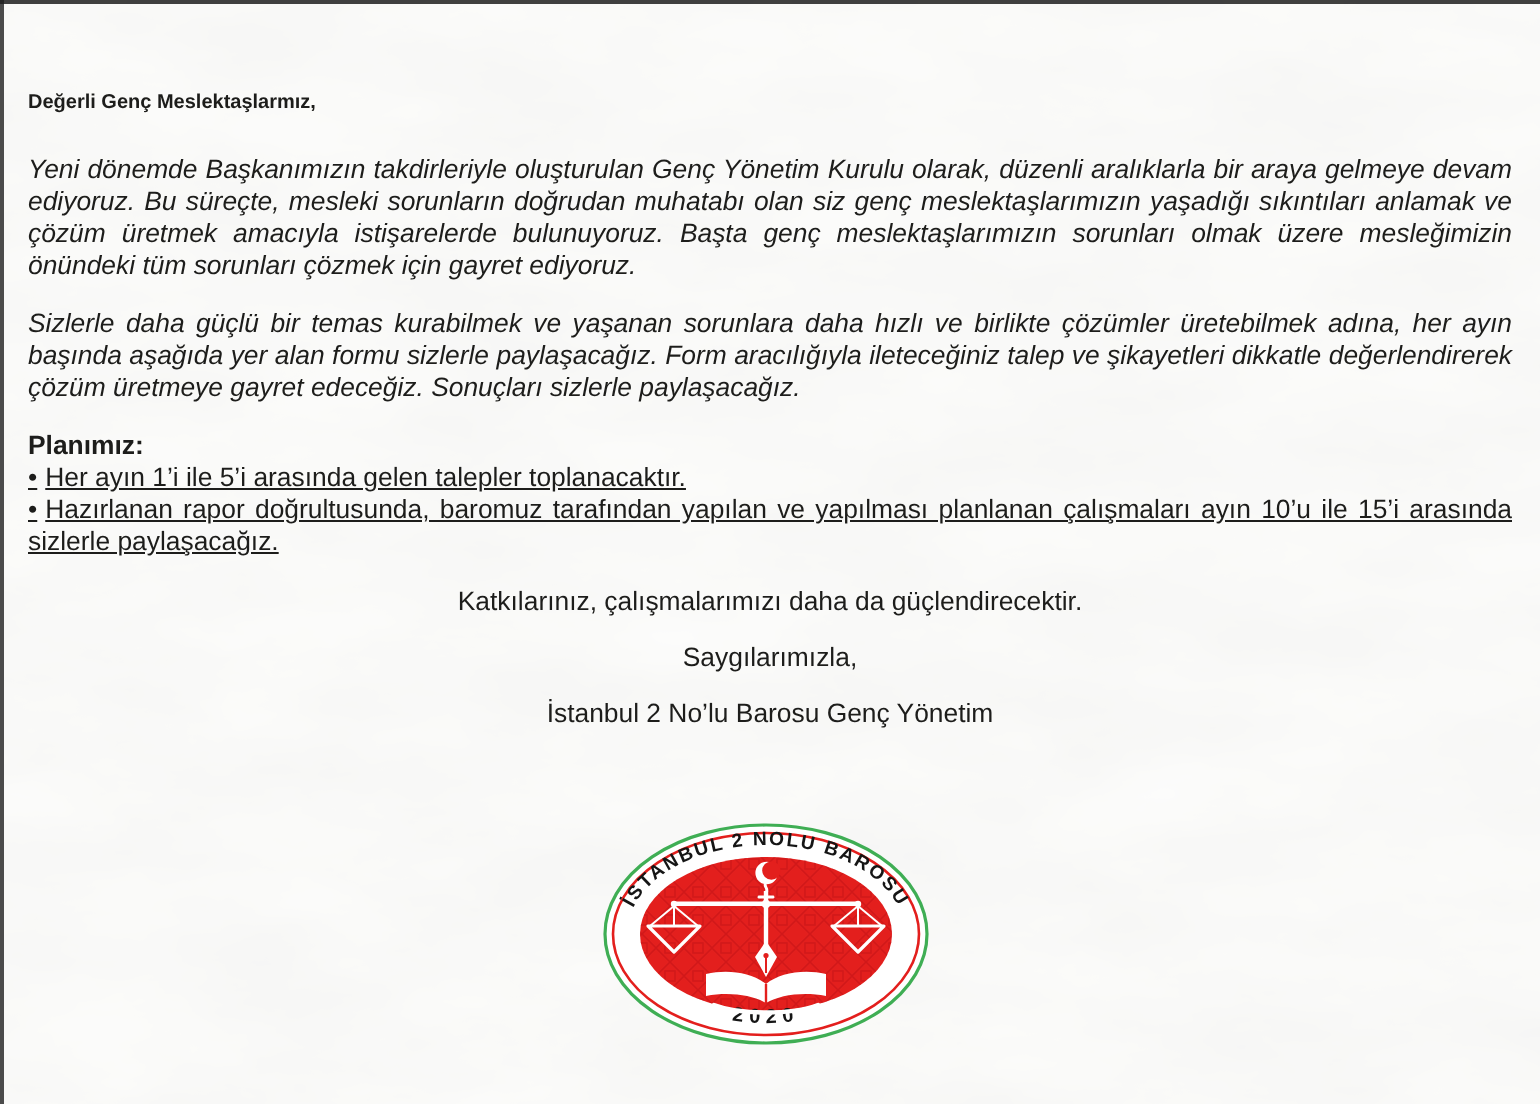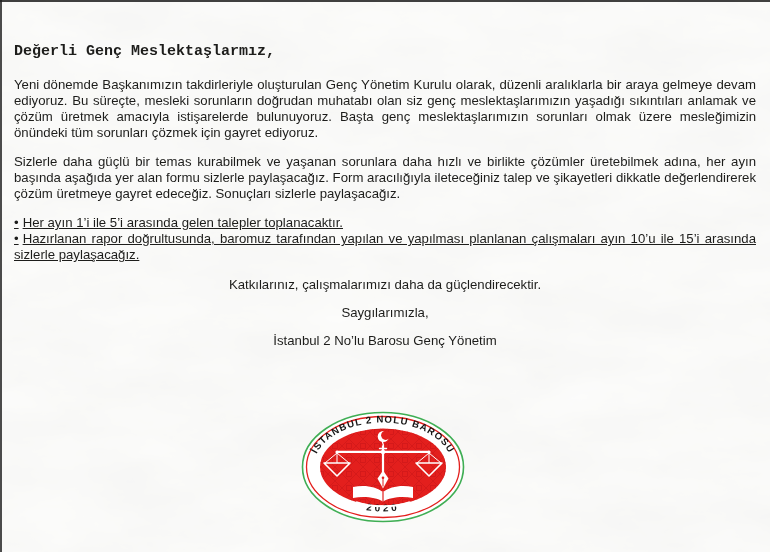--- a/index.html
+++ b/index.html
@@ -13,22 +13,22 @@
   .page{position:absolute;inset:0;width:770px;height:552px;}
   .texture{position:absolute;left:0;top:0;z-index:0;}
   .edge-top{position:absolute;left:0;top:0;width:770px;height:2px;background:#1f1f1f;opacity:.85;z-index:3;}
   .edge-left{position:absolute;left:0;top:0;width:2px;height:552px;background:#1f1f1f;opacity:.8;z-index:3;}
   .letter{
     position:absolute;left:14px;top:44px;width:742px;z-index:2;
     color:#1d1d1b;font-size:13.2px;line-height:16px;
     text-align:justify;
   }
   .letter p{margin:0;}
-  .salutation{font-weight:bold;font-size:15px;margin:0 0 17px 0 !important;font-family:Liberation Mono, monospace;}
-  .para{margin:0 0 13px 0 !important;}
+  .salutation{font-weight:bold;font-size:10px;margin:0 0 17px 0 !important;}
+  .para{margin:0 0 13px 0 !important;font-style:italic;}
   .plan-heading{font-weight:bold;margin:4px 0 0 0 !important;}
   .plan-item{margin:0 !important;text-decoration:underline;}
   .bullet{padding-right:4px;}
   .closing{margin:12px 0 0 0 !important;text-align:center;}
   .closing.first{margin-top:14px !important;}
   .seal{position:absolute;left:300px;top:411px;z-index:2;}
   .seal text{font-family:"Liberation Sans", sans-serif;font-weight:bold;}
 </style>
 </head>
 <body>
@@ -51,20 +51,21 @@
 
   <div class="edge-top"></div>
   <div class="edge-left"></div>
 
   <div class="letter">
     <p class="salutation">Değerli Genç Meslektaşlarmız,</p>
 
     <p class="para">Yeni dönemde Başkanımızın takdirleriyle oluşturulan Genç Yönetim Kurulu olarak, düzenli aralıklarla bir araya gelmeye devam ediyoruz. Bu süreçte, mesleki sorunların doğrudan muhatabı olan siz genç meslektaşlarımızın yaşadığı sıkıntıları anlamak ve çözüm üretmek amacıyla istişarelerde bulunuyoruz. Başta genç meslektaşlarımızın sorunları olmak üzere mesleğimizin önündeki tüm sorunları çözmek için gayret ediyoruz.</p>
     <p class="para">Sizlerle daha güçlü bir temas kurabilmek ve yaşanan sorunlara daha hızlı ve birlikte çözümler üretebilmek adına, her ayın başında aşağıda yer alan formu sizlerle paylaşacağız. Form aracılığıyla ileteceğiniz talep ve şikayetleri dikkatle değerlendirerek çözüm üretmeye gayret edeceğiz. Sonuçları sizlerle paylaşacağız.</p>
 
+    <p class="plan-heading">Planımız:</p>
     <div>
       <p class="plan-item"><span class="bullet">•</span><span>Her ayın 1’i ile 5’i arasında gelen talepler toplanacaktır.</span></p>
       <p class="plan-item"><span class="bullet">•</span><span>Hazırlanan rapor doğrultusunda, baromuz tarafından yapılan ve yapılması planlanan çalışmaları ayın 10’u ile 15’i arasında sizlerle paylaşacağız.</span></p>
     </div>
 
     <p class="closing first">Katkılarınız, çalışmalarımızı daha da güçlendirecektir.</p>
     <p class="closing">Saygılarımızla,</p>
     <p class="closing">İstanbul 2 No’lu Barosu Genç Yönetim</p>
   </div>
 

